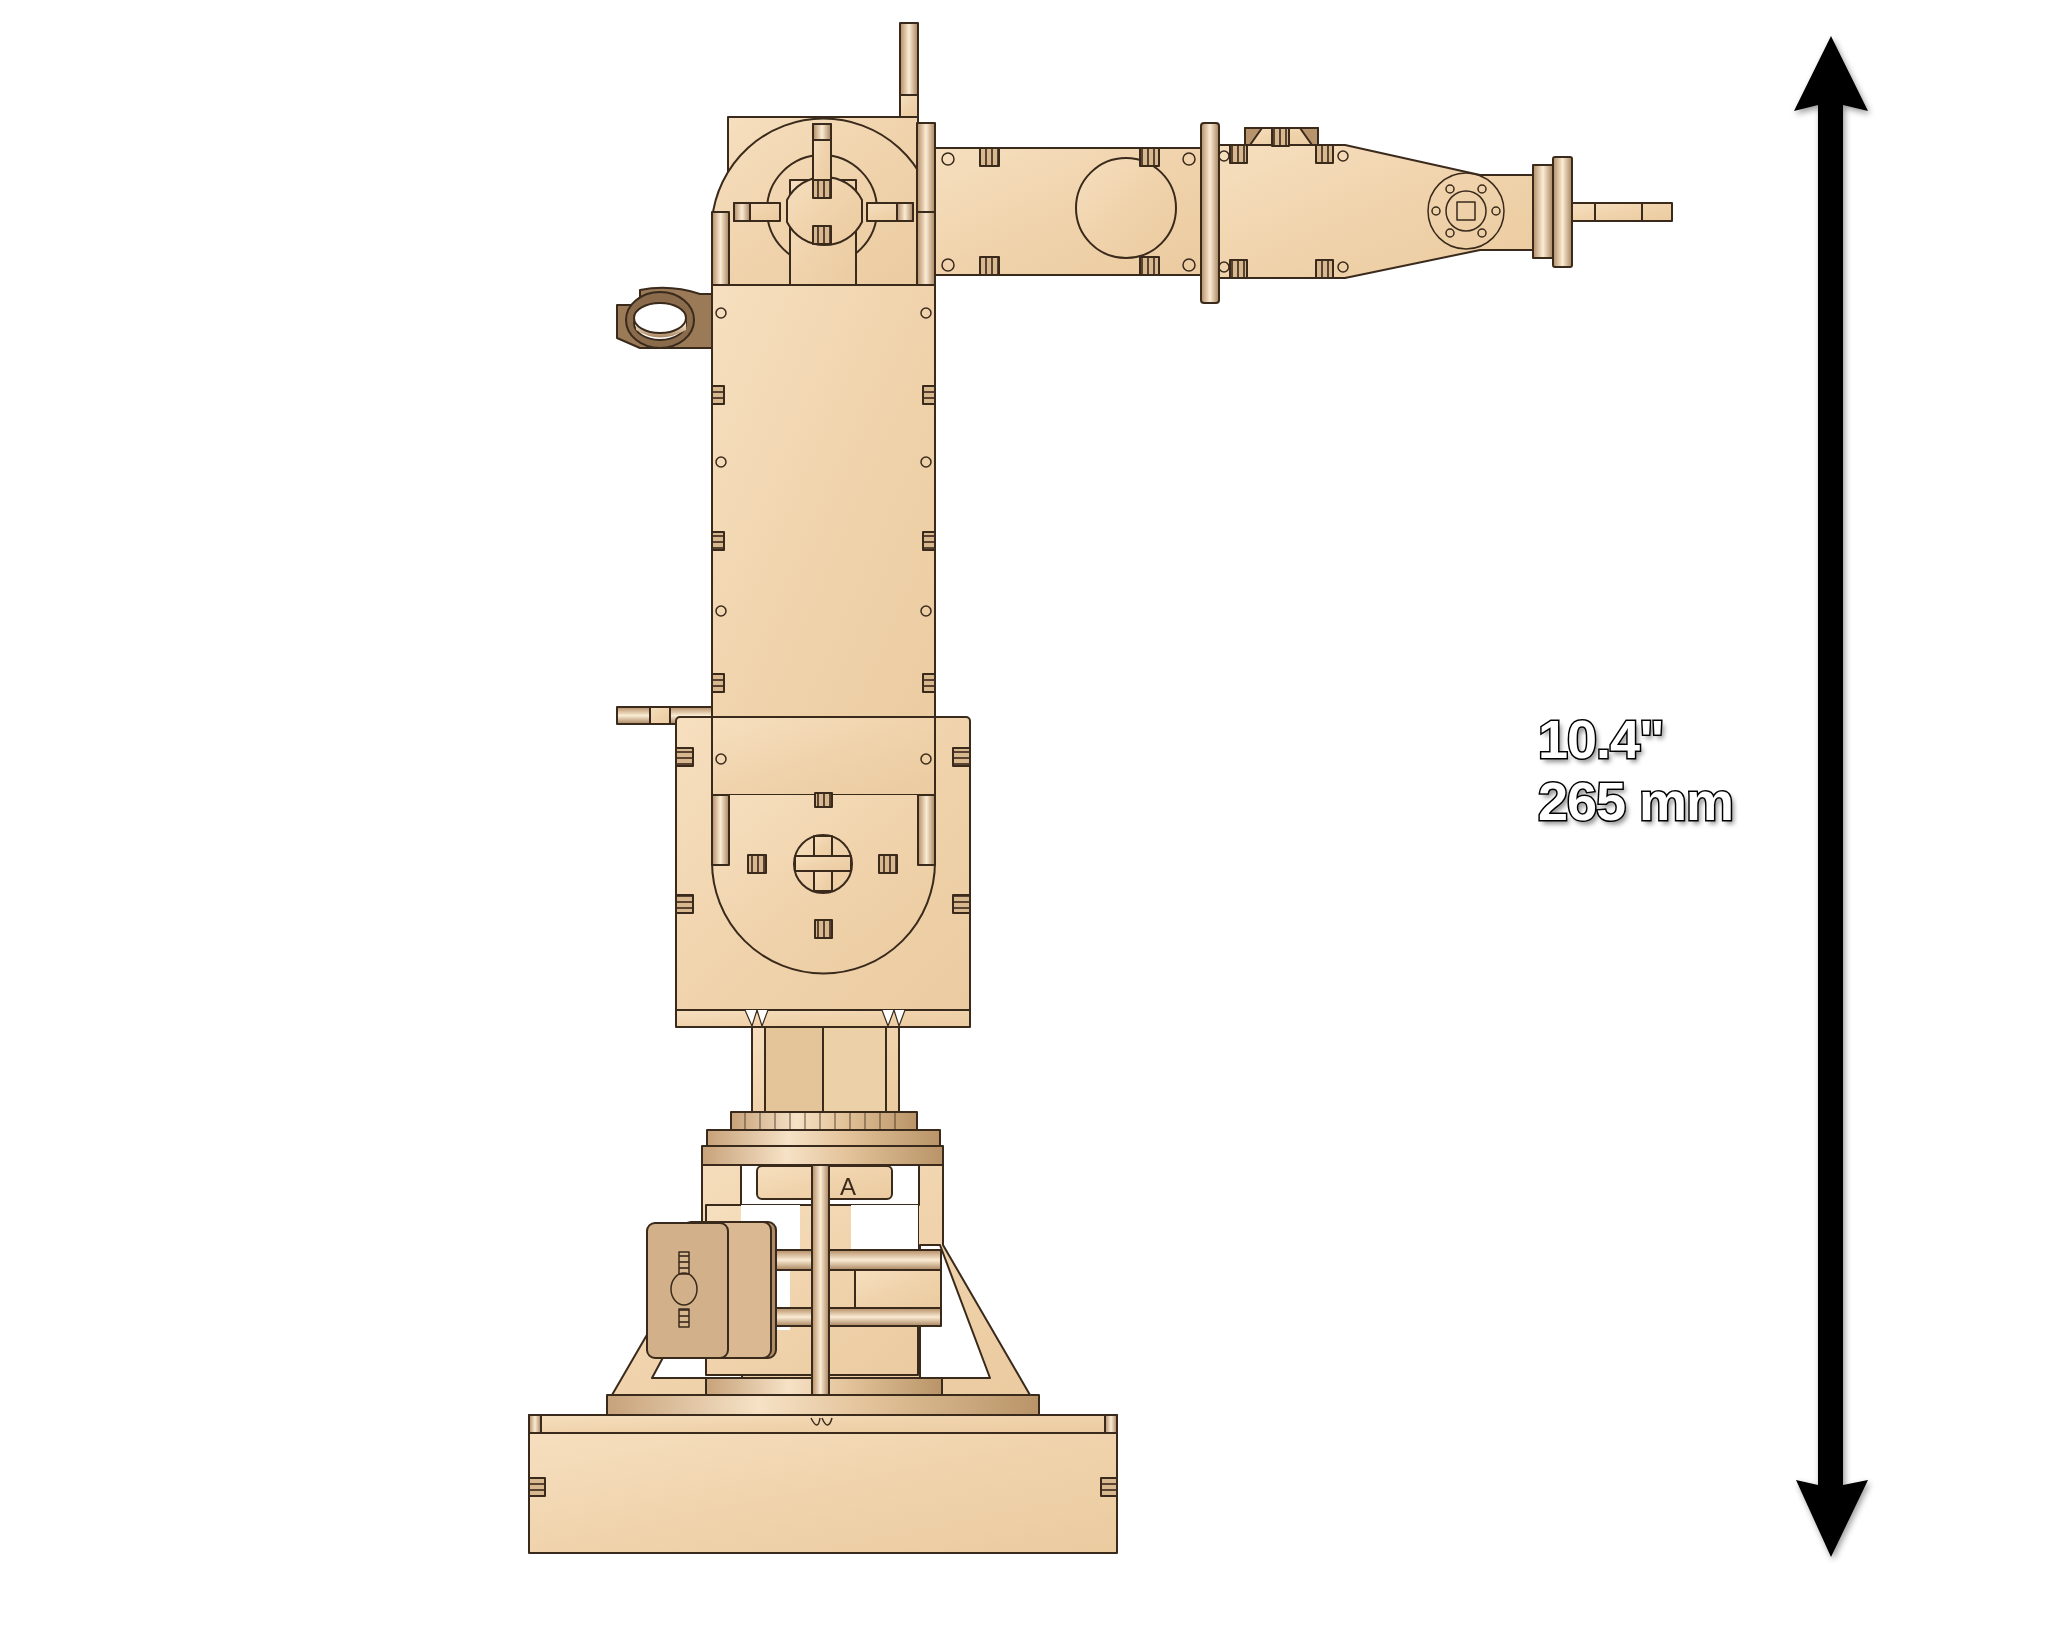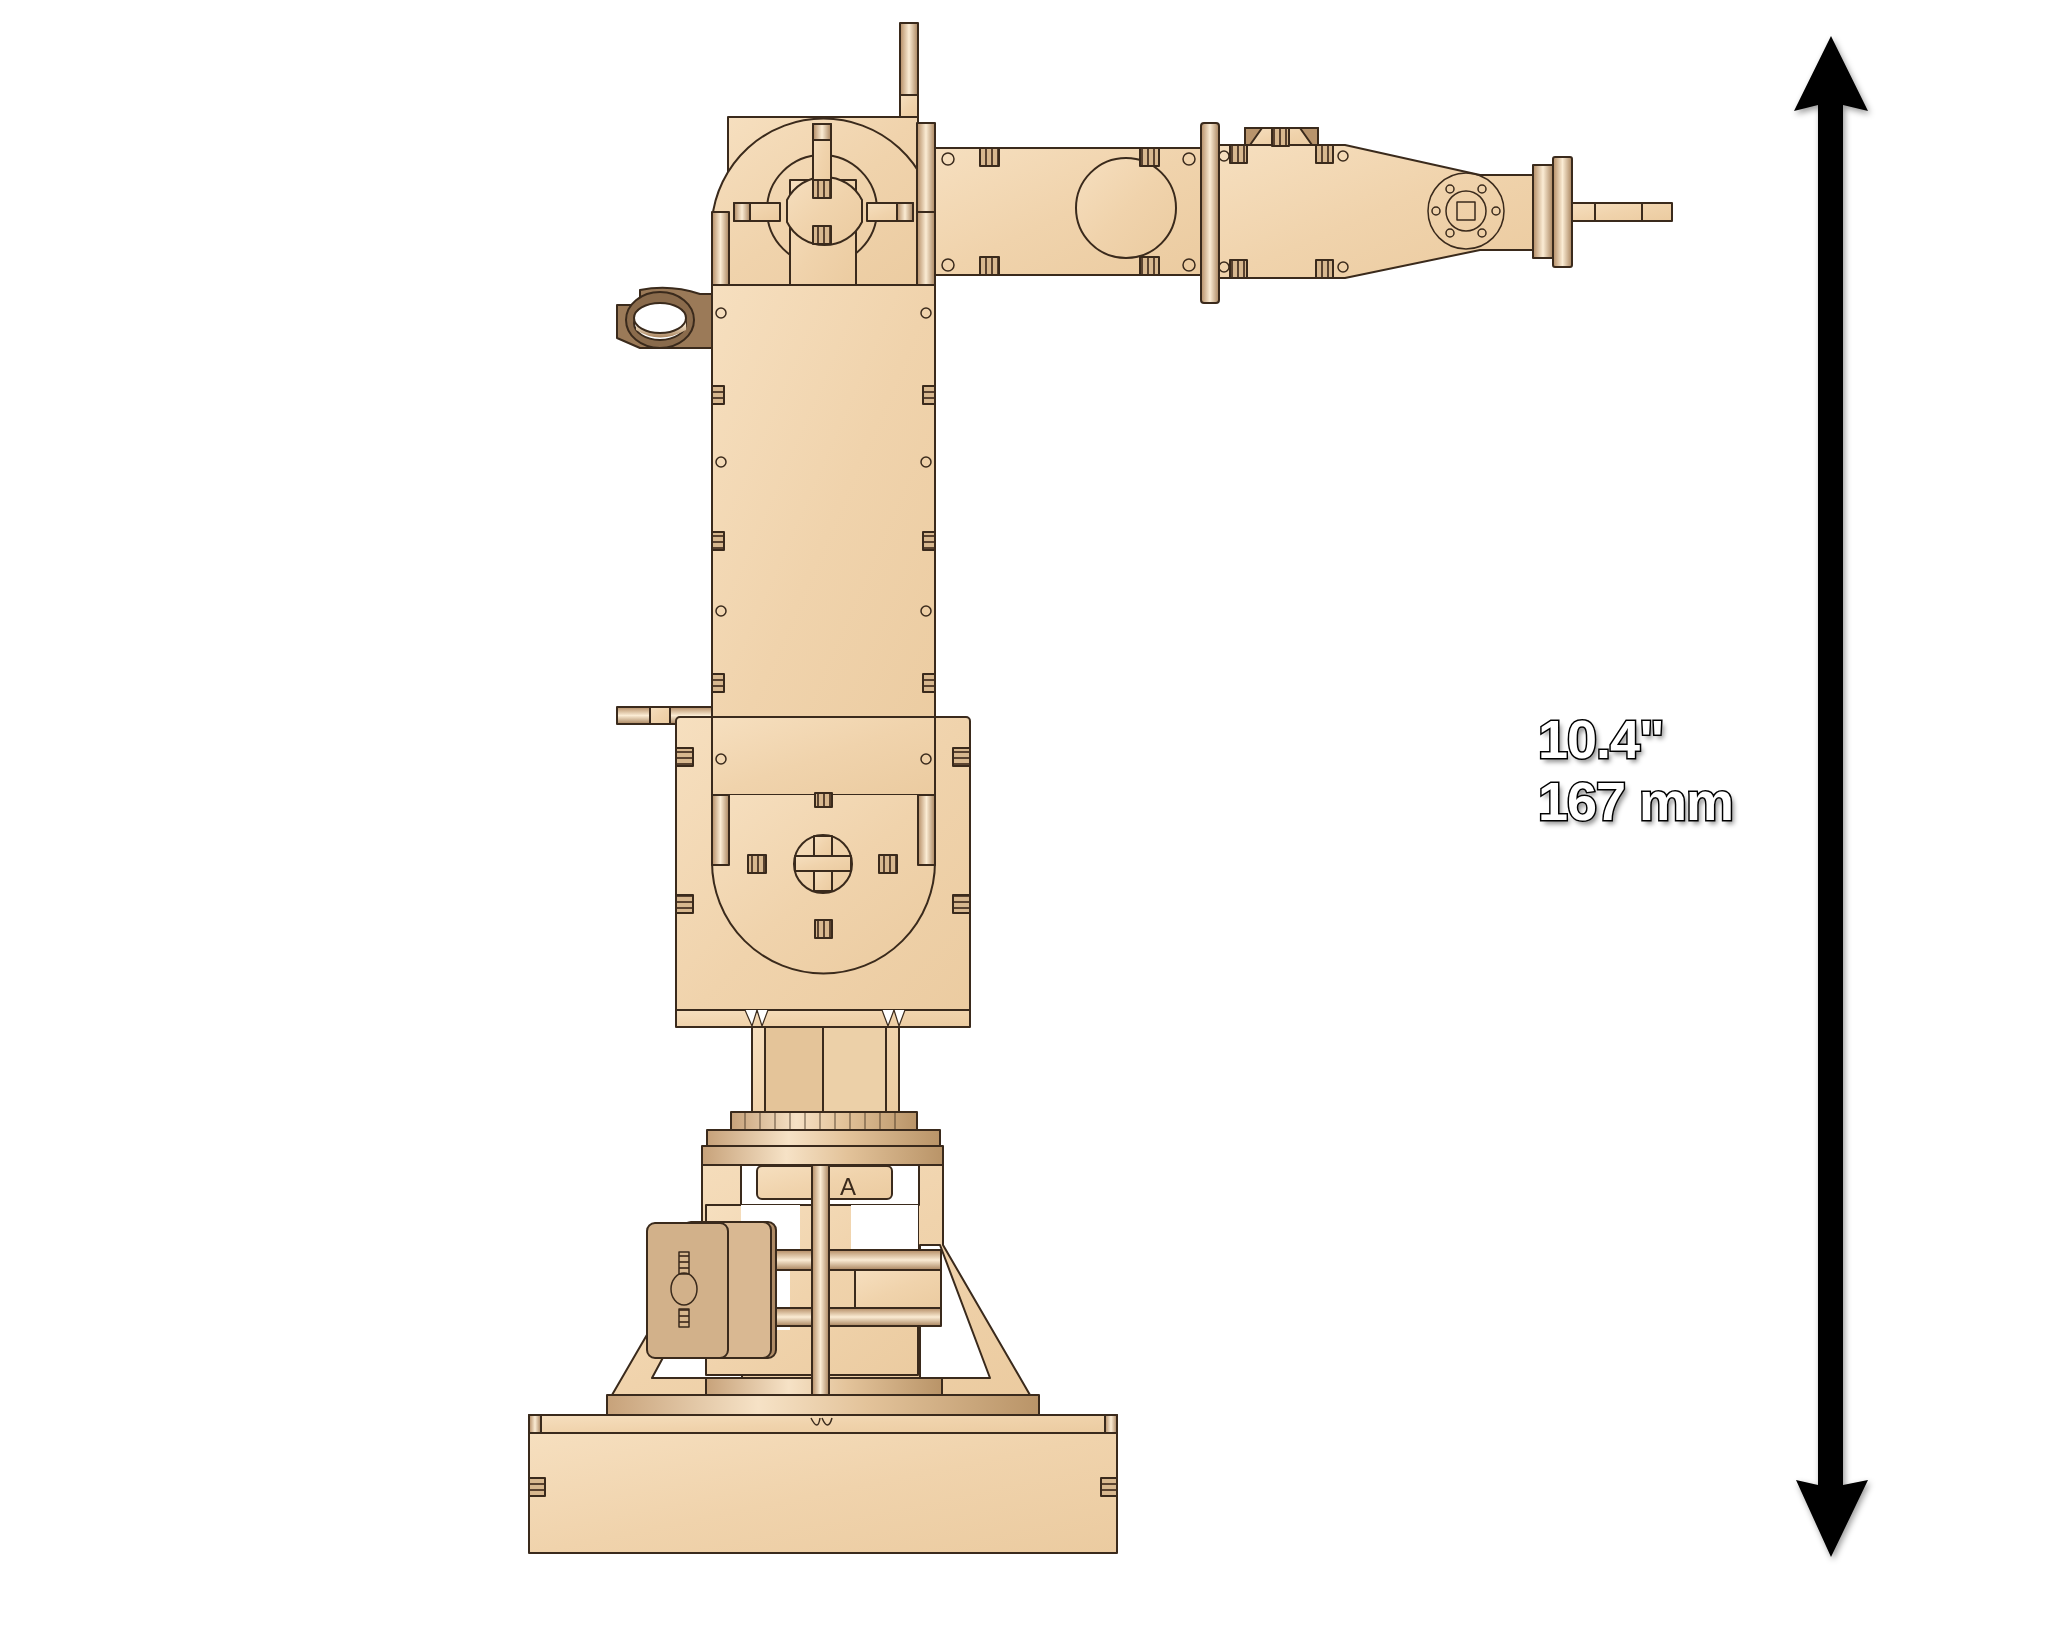--- a/index.html
+++ b/index.html
@@ -262,14 +262,14 @@
 
   <g filter="url(#arrowShadow)">
     <rect x="1818" y="105" width="25" height="1380" fill="#000"></rect>
     <path d="M 1831 36 L 1868 111 L 1843 105 L 1818 105 L 1794 111 Z" fill="#000"></path>
     <path d="M 1831 1557 L 1868 1480 L 1843 1485 L 1818 1485 L 1796 1480 Z" fill="#000"></path>
   </g>
 </svg>
 
 <div class="dim-label">
   <div>10.4"</div>
-  <div>167 mm</div>
+  <div>265 mm</div>
 </div>
 
 </body></html>

